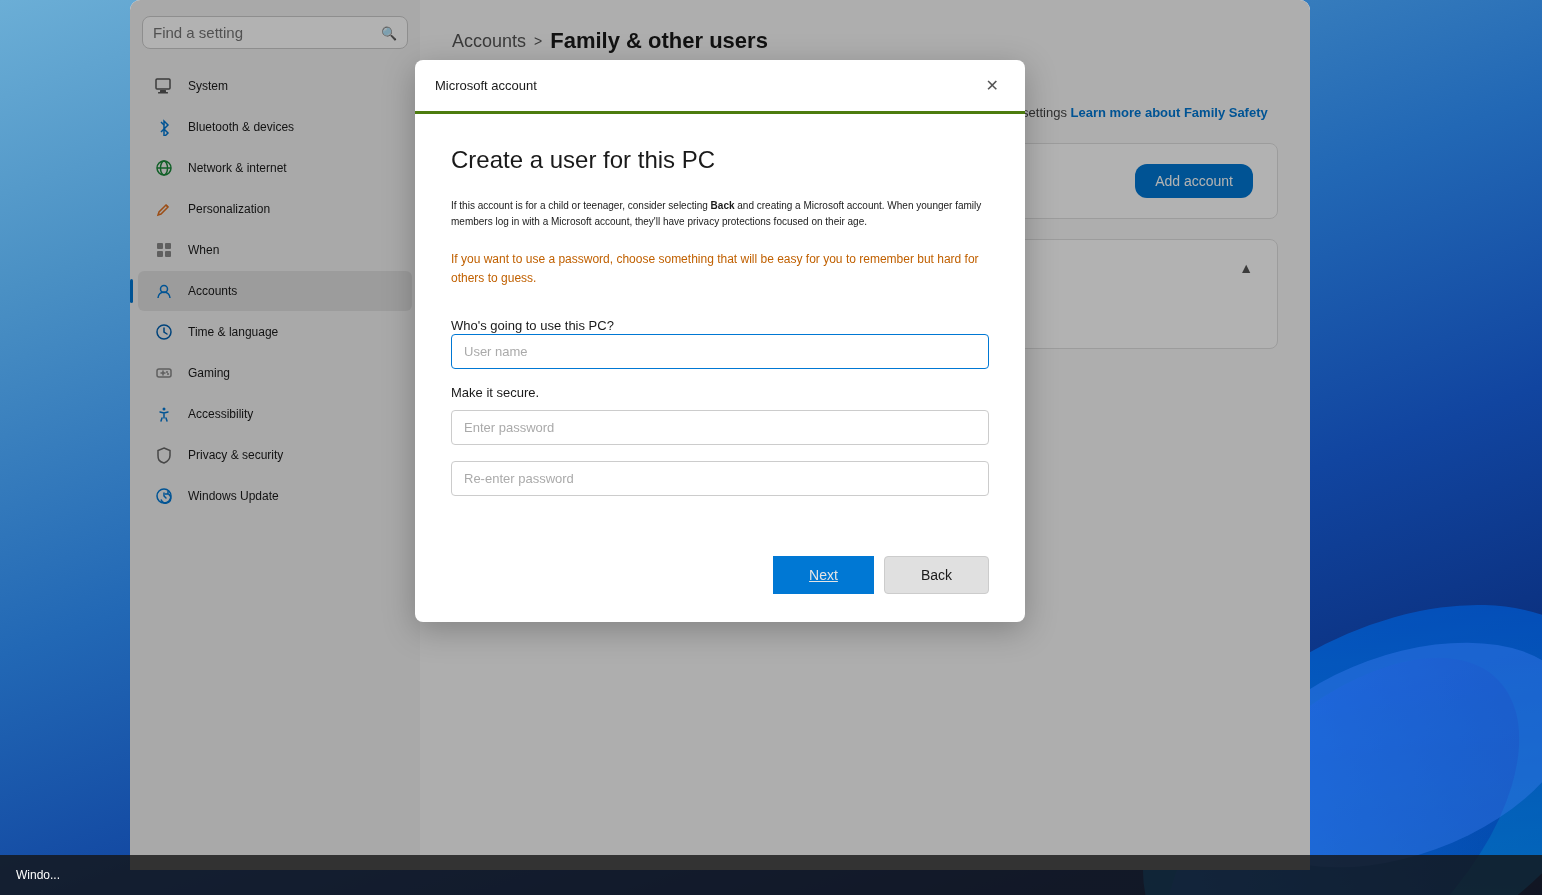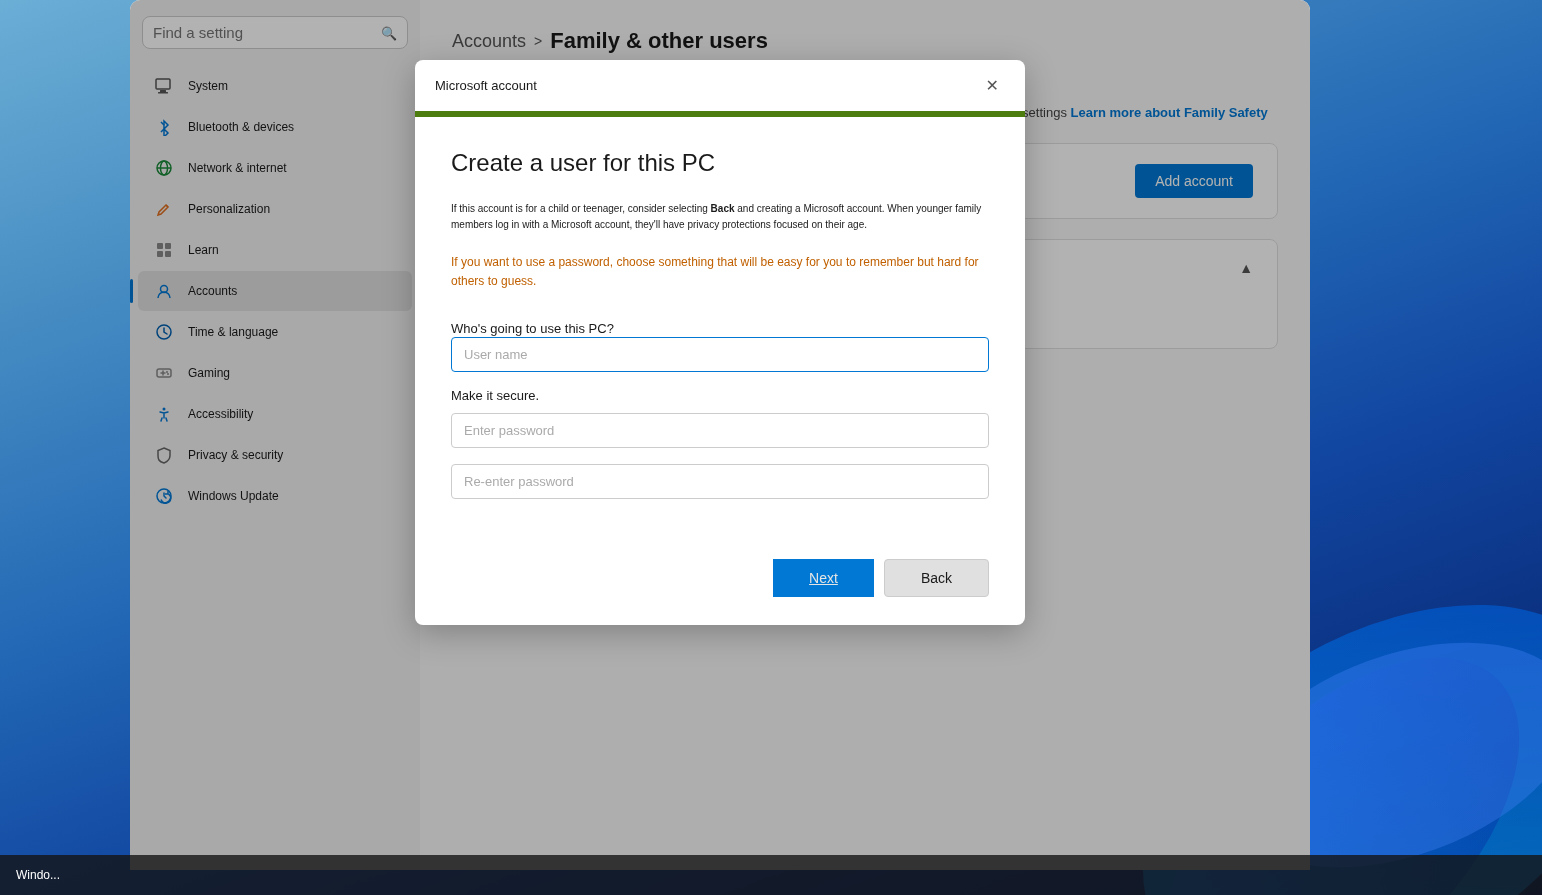--- a/index.html
+++ b/index.html
@@ -215,21 +215,21 @@
     .card-row {
       display: flex;
       align-items: center;
       justify-content: space-between;
     }
 
     .btn-primary {
       background: #0078d4;
       color: #fff;
       border: none;
-      border-radius: 4px;
+      border-radius: 12px;
       padding: 9px 20px;
       font-size: 14px;
       cursor: pointer;
       font-family: inherit;
     }
 
     .btn-secondary {
       background: #fff;
       color: #1a1a1a;
       border: 1px solid #ccc;
@@ -270,21 +270,21 @@
       padding: 0;
       box-shadow: 0 8px 32px rgba(0,0,0,0.25);
       position: relative;
     }
 
     .modal-header {
       display: flex;
       align-items: center;
       justify-content: space-between;
       padding: 14px 20px;
-      border-bottom: 6px solid #4d7c0f;
+      border-bottom: 3px solid #4d7c0f;
     }
 
     .modal-title {
       font-size: 13px;
       font-weight: 400;
       color: #1a1a1a;
     }
 
     .modal-close {
       background: none;
@@ -461,21 +461,21 @@
       </li>
       <li class="nav-item">
         <span class="nav-icon">
           <svg width="18" height="18" viewBox="0 0 18 18" fill="none">
               <rect x="2" y="2" width="6" height="6" rx="1" fill="#888"></rect>
               <rect x="10" y="2" width="6" height="6" rx="1" fill="#888"></rect>
               <rect x="2" y="10" width="6" height="6" rx="1" fill="#888"></rect>
               <rect x="10" y="10" width="6" height="6" rx="1" fill="#888"></rect>
             </svg>
         </span>
-        <span>Learn</span>
+        <span>When</span>
       </li>
       <li class="nav-item active">
         <span class="nav-icon">
           <svg width="18" height="18" viewBox="0 0 18 18" fill="none">
               <circle cx="9" cy="7" r="3.5" stroke="#0078d4" stroke-width="1.5" fill="none"></circle>
               <path d="M3 16c0-3.3 2.7-6 6-6s6 2.7 6 6" stroke="#0078d4" stroke-width="1.5" fill="none"></path>
             </svg>
         </span>
         <span>Accounts</span>
       </li>

